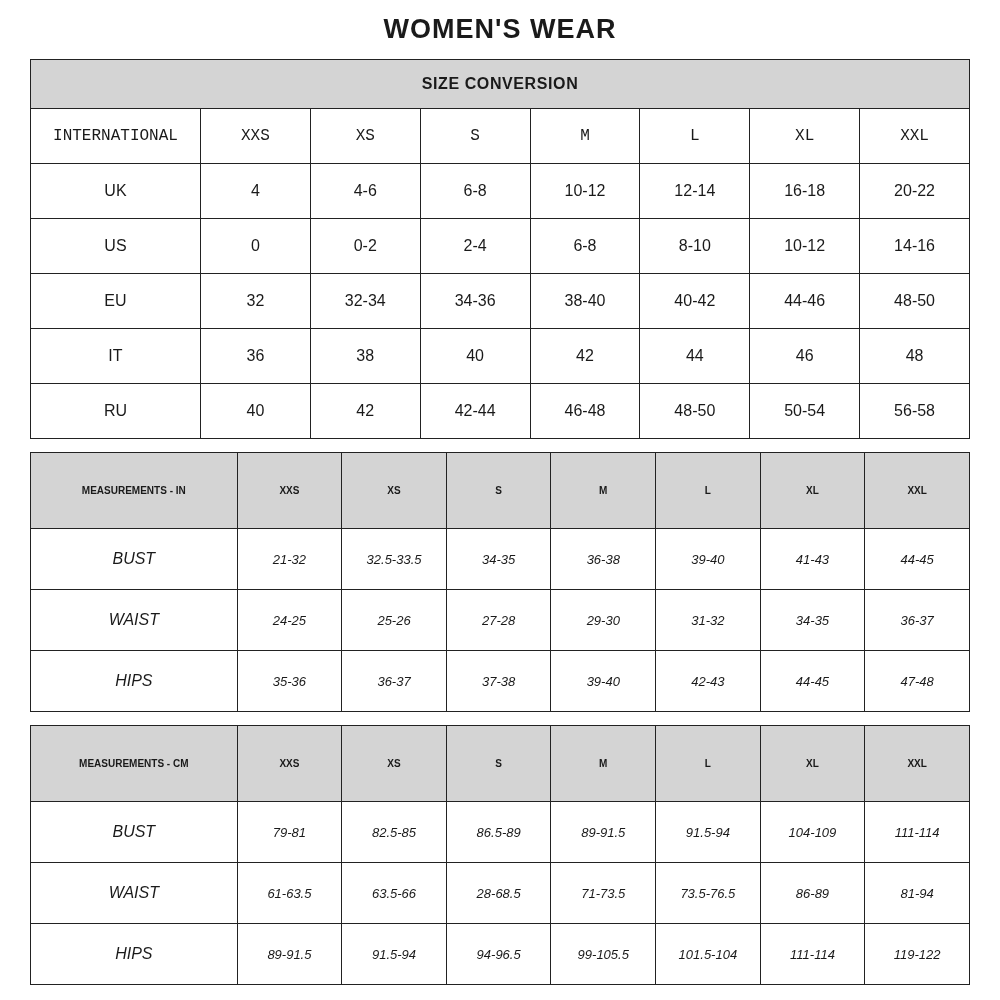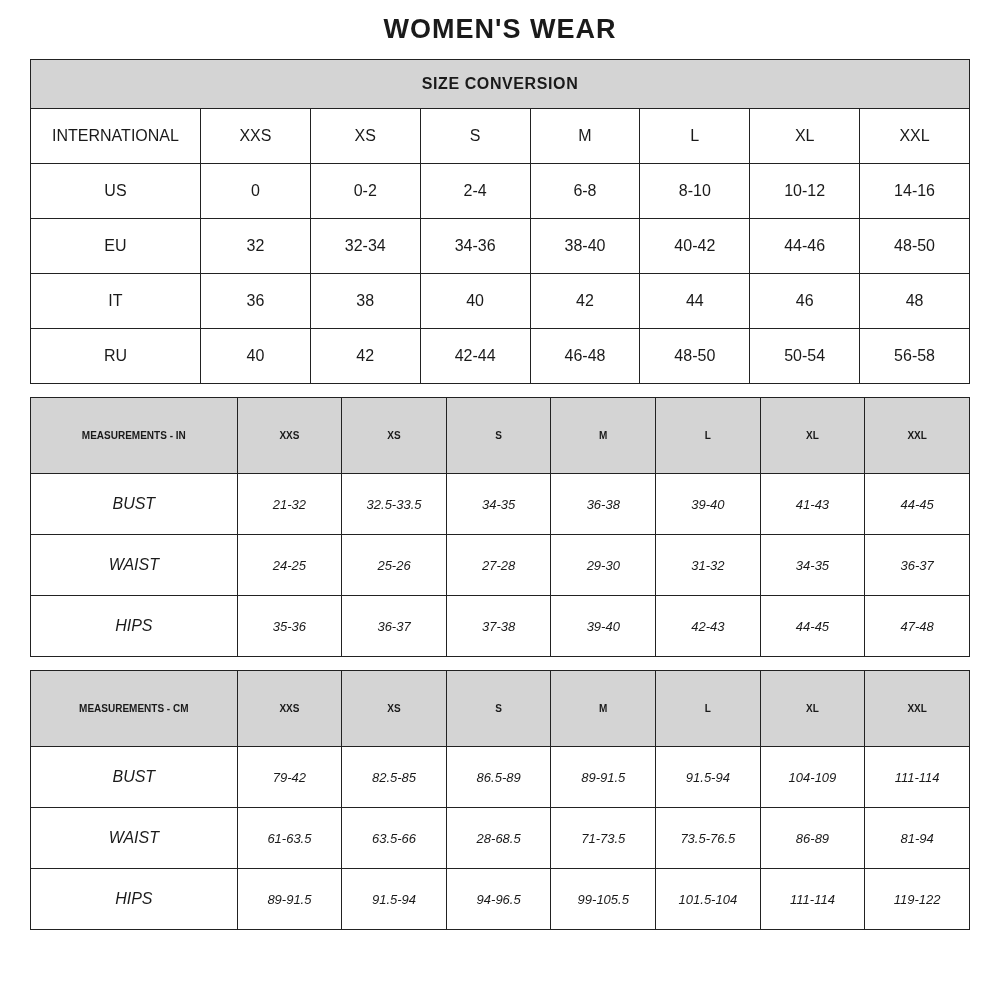--- a/index.html
+++ b/index.html
@@ -41,20 +41,21 @@
     font-size: 16px;
     font-weight: 700;
     letter-spacing: 0.6px;
     padding: 15px 4px;
   }
   .conv thead tr.sizes th {
     font-size: 16px;
     font-weight: 400;
     padding: 18px 21px;
     background: #ffffff;
+    font-family: Liberation Mono, monospace;
   }
   .conv tbody td {
     font-size: 16px;
     font-weight: 400;
     padding: 18px 4px;
   }
   
   .meas thead th {
     background: #d4d4d4;
     font-size: 10px;
@@ -99,20 +100,30 @@
           <th>XS</th>
           <th>S</th>
           <th>M</th>
           <th>L</th>
           <th>XL</th>
           <th>XXL</th>
         </tr>
     </thead>
     <tbody>
         <tr>
+          <td class="rowlabel">UK</td>
+          <td>4</td>
+          <td>4-6</td>
+          <td>6-8</td>
+          <td>10-12</td>
+          <td>12-14</td>
+          <td>16-18</td>
+          <td>20-22</td>
+        </tr>
+        <tr>
           <td class="rowlabel">US</td>
           <td>0</td>
           <td>0-2</td>
           <td>2-4</td>
           <td>6-8</td>
           <td>8-10</td>
           <td>10-12</td>
           <td>14-16</td>
         </tr>
         <tr>
@@ -224,21 +235,21 @@
           <th>S</th>
           <th>M</th>
           <th>L</th>
           <th>XL</th>
           <th>XXL</th>
         </tr>
     </thead>
     <tbody>
         <tr>
           <td class="rowlabel">BUST</td>
-          <td>79-42</td>
+          <td>79-81</td>
           <td>82.5-85</td>
           <td>86.5-89</td>
           <td>89-91.5</td>
           <td>91.5-94</td>
           <td>104-109</td>
           <td>111-114</td>
         </tr>
         <tr>
           <td class="rowlabel">WAIST</td>
           <td>61-63.5</td>

